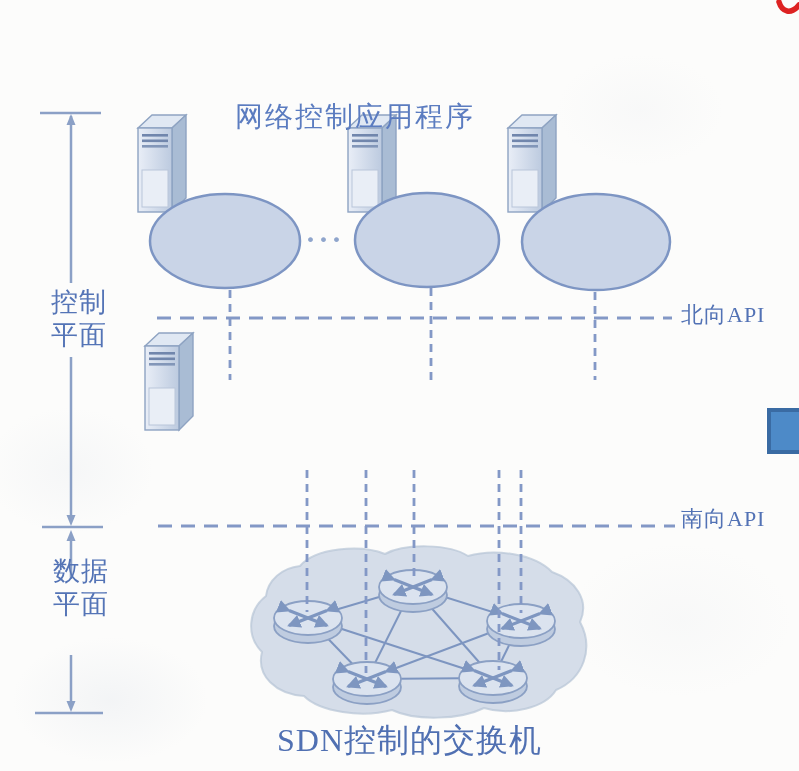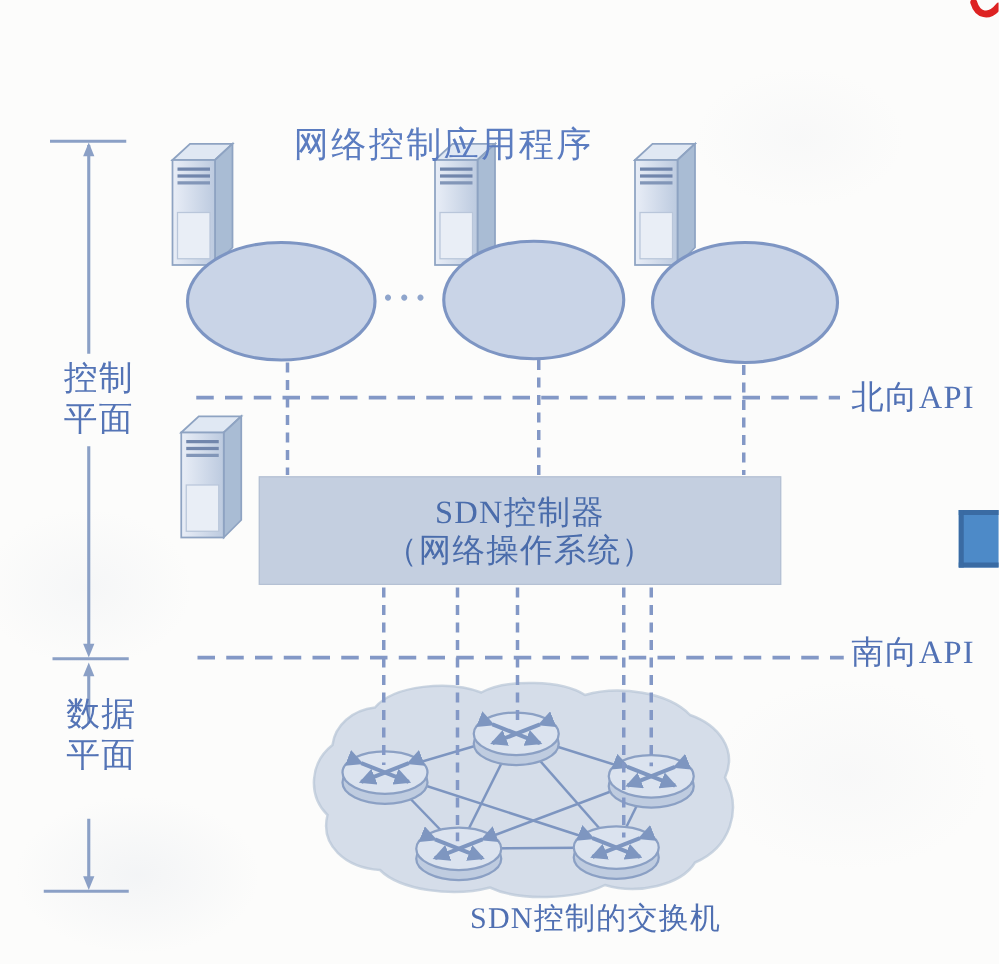--- a/index.html
+++ b/index.html
@@ -31,31 +31,31 @@
          color:#5474b6;letter-spacing:1px;}
   .plane.control{left:37px;top:286px;}
   .plane.data{left:39px;top:555px;}
   .app-label{width:160px;text-align:center;font-size:28px;
              color:#4a6bae;letter-spacing:1px;top:224px;}
   .app-1{left:145px;}
   .app-2{left:347px;top:223px;}
   .app-3{left:516px;}
   .dots{left:299px;top:221px;width:52px;text-align:center;font-size:30px;
         font-weight:bold;color:#8fa5cc;letter-spacing:3px;}
-  .api{font-size:26px;color:#5272b5;letter-spacing:1px;left:681px;}
+  .api{font-size:22px;color:#5272b5;letter-spacing:1px;left:681px;}
   .api.north{top:302px;}
   .api.south{top:506px;}
   .controller-box{
     left:207px;top:381px;width:418px;height:87px;
     background:#c4cfe0;border:1px solid #b5c1d4;box-sizing:border-box;
     display:flex;flex-direction:column;align-items:center;justify-content:center;
   }
   .controller-box .line{font-size:26px;line-height:31px;color:#4a6cab;
                         letter-spacing:1px;text-align:center;}
-  .caption{left:277px;top:721px;width:300px;text-align:right;font-size:24px;
+  .caption{left:277px;top:721px;width:300px;text-align:left;font-size:32px;
            color:#5070b2;letter-spacing:1px;}
   .blue-rect{
     left:767px;top:408px;width:40px;height:46px;box-sizing:border-box;
     background:#4d8ac8;
     border:4px solid #3a6ba3;border-right:none;
     box-shadow:-1px 0 0 rgba(255,255,255,.8);
   }
 </style>
 </head>
 <body>
@@ -172,22 +172,18 @@
 
   <div class="lbl plane control"><span>控制</span><br><span>平面</span></div>
 
   <div class="lbl plane data"><span>数据</span><br><span>平面</span></div>
 
   <div class="lbl dots">···</div>
 
   <div class="lbl api north">北向API</div>
   <div class="lbl api south">南向API</div>
 
-  <div class="abs controller-box">
-    <div class="line">SDN控制器</div>
-    <div class="line">（网络操作系统）</div>
-  </div>
 
   <div class="lbl caption">SDN控制的交换机</div>
 
   <div class="abs blue-rect"></div>
 
 </div>
 
 </body></html>

